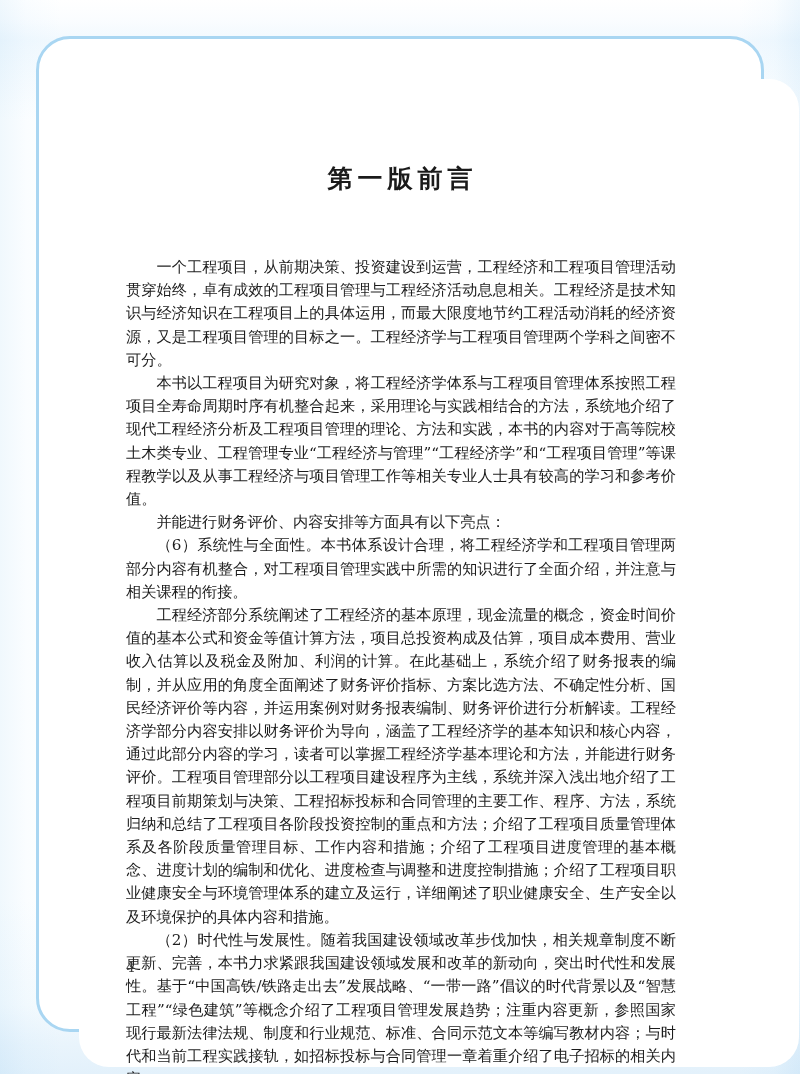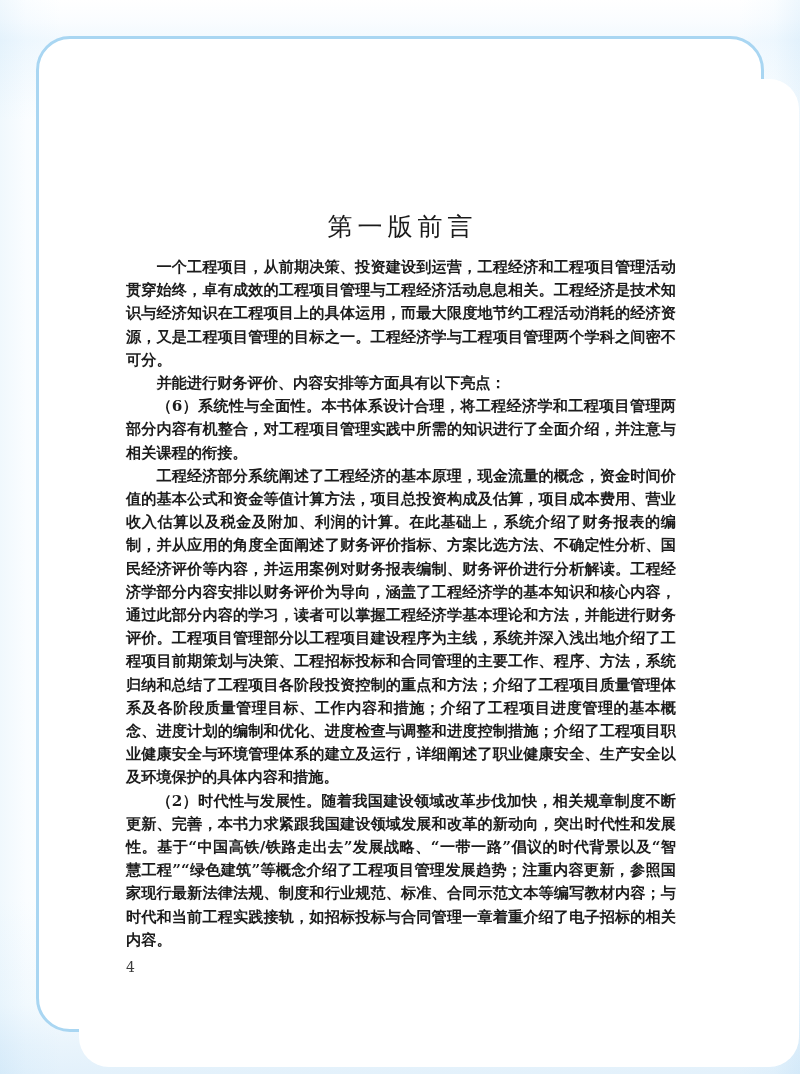--- a/index.html
+++ b/index.html
@@ -68,23 +68,22 @@
     position: absolute;
     left: 0;
     right: 0;
     top: 162px;
     text-align: center;
     font-size: 25px;
     line-height: 34px;
     letter-spacing: 5px;
     color: #1a1a1a;
     font-family: "DejaVu Serif", "Liberation Serif", serif;
-    font-weight: 400;
+    font-weight: 700;
     text-indent: 5px;
-    margin-top: 48px;
   }
 
   .body-text {
     position: absolute;
     left: 126px;
     top: 256px;
     width: 550px;
     font-size: 15.2px;
     line-height: 23.2px;
     color: #1c1c1c;
@@ -92,21 +91,20 @@
     text-justify: inter-character;
     font-family: "DejaVu Serif", "Liberation Serif", serif;
   }
 
   .body-text p {
     margin: 0;
     text-indent: 2em;
     text-align: justify;
     text-justify: inter-character;
     word-break: break-all;
-    font-weight: bold;
   }
 
   .page-number {
     position: absolute;
     left: 126px;
     top: 958px;
     font-size: 14px;
     line-height: 18px;
     color: #3a3a3a;
     font-family: "DejaVu Serif", "Liberation Serif", serif;
@@ -118,20 +116,21 @@
 <div class="page-backdrop"></div>
 
 <div class="page-frame">
   <div class="sheet"></div>
 </div>
 
 <div class="page-title">第一版前言</div>
 
 <div class="body-text">
   <p>一个工程项目，从前期决策、投资建设到运营，工程经济和工程项目管理活动贯穿始终，卓有成效的工程项目管理与工程经济活动息息相关。工程经济是技术知识与经济知识在工程项目上的具体运用，而最大限度地节约工程活动消耗的经济资源，又是工程项目管理的目标之一。工程经济学与工程项目管理两个学科之间密不可分。</p>
+  <p>本书以工程项目为研究对象，将工程经济学体系与工程项目管理体系按照工程项目全寿命周期时序有机整合起来，采用理论与实践相结合的方法，系统地介绍了现代工程经济分析及工程项目管理的理论、方法和实践，本书的内容对于高等院校土木类专业、工程管理专业“工程经济与管理”“工程经济学”和“工程项目管理”等课程教学以及从事工程经济与项目管理工作等相关专业人士具有较高的学习和参考价值。</p>
   <p>并能进行财务评价、内容安排等方面具有以下亮点：</p>
   <p>（6）系统性与全面性。本书体系设计合理，将工程经济学和工程项目管理两部分内容有机整合，对工程项目管理实践中所需的知识进行了全面介绍，并注意与相关课程的衔接。</p>
   <p>工程经济部分系统阐述了工程经济的基本原理，现金流量的概念，资金时间价值的基本公式和资金等值计算方法，项目总投资构成及估算，项目成本费用、营业收入估算以及税金及附加、利润的计算。在此基础上，系统介绍了财务报表的编制，并从应用的角度全面阐述了财务评价指标、方案比选方法、不确定性分析、国民经济评价等内容，并运用案例对财务报表编制、财务评价进行分析解读。工程经济学部分内容安排以财务评价为导向，涵盖了工程经济学的基本知识和核心内容，通过此部分内容的学习，读者可以掌握工程经济学基本理论和方法，并能进行财务评价。工程项目管理部分以工程项目建设程序为主线，系统并深入浅出地介绍了工程项目前期策划与决策、工程招标投标和合同管理的主要工作、程序、方法，系统归纳和总结了工程项目各阶段投资控制的重点和方法；介绍了工程项目质量管理体系及各阶段质量管理目标、工作内容和措施；介绍了工程项目进度管理的基本概念、进度计划的编制和优化、进度检查与调整和进度控制措施；介绍了工程项目职业健康安全与环境管理体系的建立及运行，详细阐述了职业健康安全、生产安全以及环境保护的具体内容和措施。</p>
   <p>（2）时代性与发展性。随着我国建设领域改革步伐加快，相关规章制度不断更新、完善，本书力求紧跟我国建设领域发展和改革的新动向，突出时代性和发展性。基于“中国高铁/铁路走出去”发展战略、“一带一路”倡议的时代背景以及“智慧工程”“绿色建筑”等概念介绍了工程项目管理发展趋势；注重内容更新，参照国家现行最新法律法规、制度和行业规范、标准、合同示范文本等编写教材内容；与时代和当前工程实践接轨，如招标投标与合同管理一章着重介绍了电子招标的相关内容。</p>
 
 </div>
 
 <div class="page-number">4</div>
 
 </body></html>

